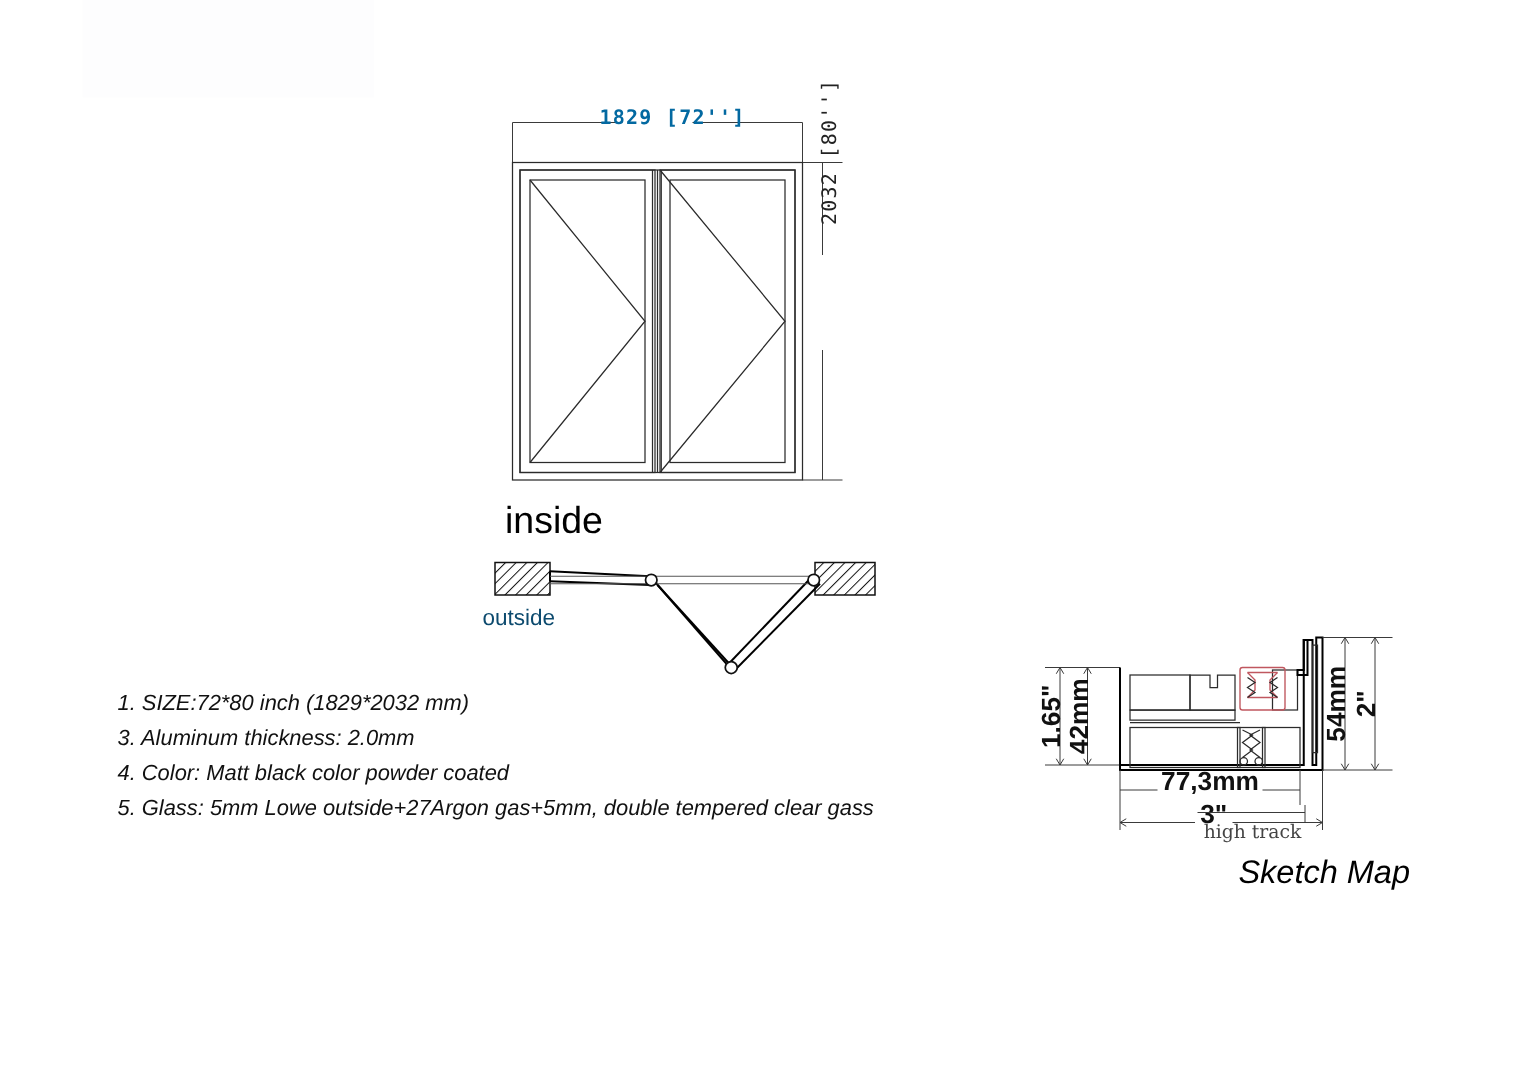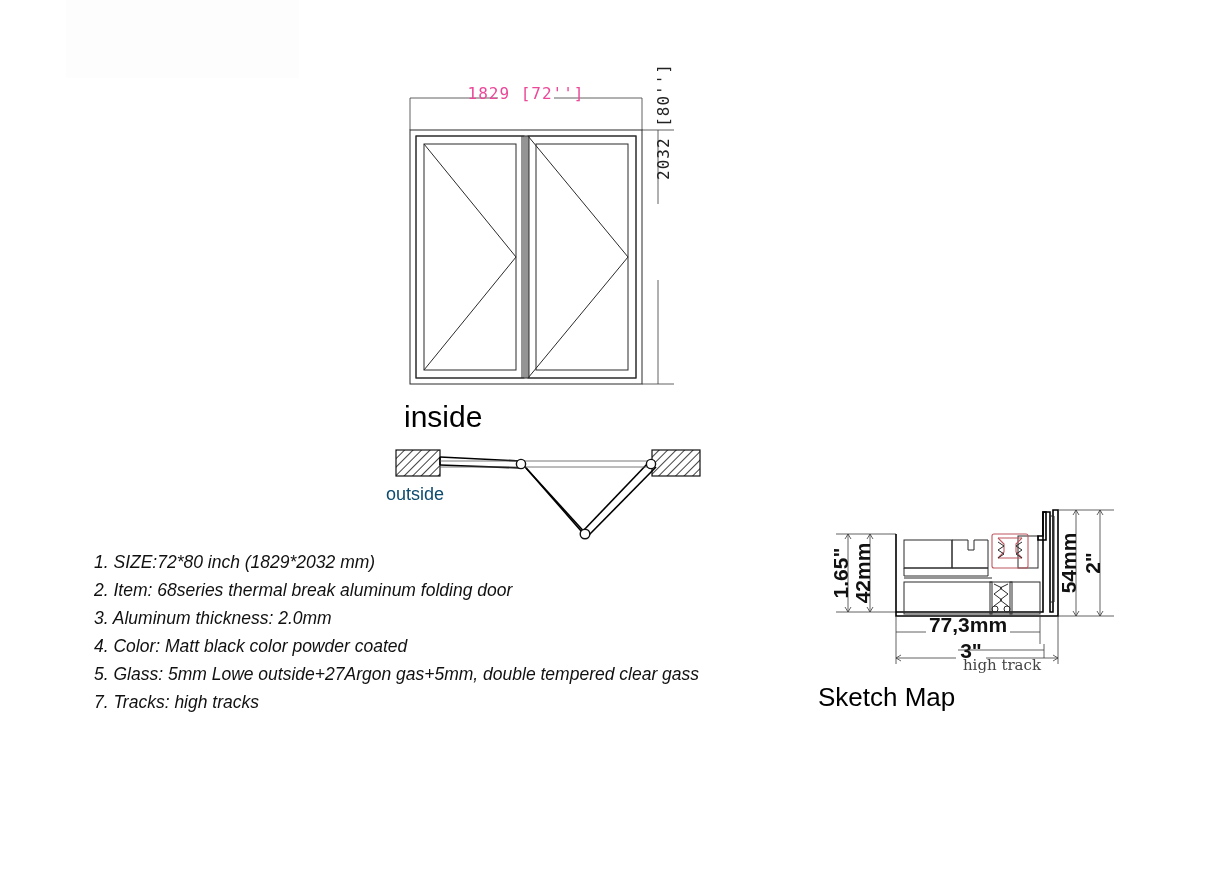--- a/index.html
+++ b/index.html
@@ -33,28 +33,29 @@
   
   .elevation-wrap {
     position: absolute;
     left: 396px;
     top: 84px;
     width: 310px;
     height: 320px;
   }
   .dim-top-label {
     position: absolute;
-    left: 0;
+    left: 12px;
     top: 0;
     width: 260px;
     text-align: center;
     font-family: "DejaVu Sans Mono", monospace;
     font-size: 16px;
     letter-spacing: 1px;
-    color: #ec4899;
+    color: #0369a1;
+    font-weight: bold;
   }
   .dim-right-label {
     position: absolute;
     left: 258px;
     top: 96px;
     font-family: "DejaVu Sans Mono", monospace;
     font-size: 16px;
     letter-spacing: 1px;
     color: #222;
     transform: rotate(-90deg);
@@ -106,23 +107,24 @@
     left: 818px;
     top: 492px;
     width: 310px;
     height: 200px;
   }
   .sketch-title {
     position: absolute;
     left: 818px;
     top: 682px;
     width: 310px;
-    text-align: left;
+    text-align: right;
     font-size: 26px;
     color: #000;
+    font-style: italic;
   }
   svg { display: block; overflow: visible; }
   .ln { stroke: #2b2b2b; fill: none; stroke-width: 1; }
   .ln-thin { stroke: #555; fill: none; stroke-width: 0.8; }
   .ln-dim { stroke: #3a3a3a; fill: none; stroke-width: 0.8; }
   .ln-heavy { stroke: #000; fill: none; stroke-width: 1.6; }
   .ln-red { stroke: #c0575f; fill: none; stroke-width: 1.1; }
   .hatch-fill { fill: url(#hatchPat); stroke: #111; stroke-width: 1.2; }
   .hinge { fill: #ffffff; stroke: #111; stroke-width: 1.4; }
   .sk-txt {
@@ -231,25 +233,23 @@
       </g>
 
       <circle class="hinge" cx="141" cy="24" r="4.6"></circle>
       <circle class="hinge" cx="205" cy="94" r="4.8"></circle>
       <circle class="hinge" cx="271" cy="24" r="4.6"></circle>
     </svg>
   </div>
 
   <ul class="spec-list">
     <li>1. SIZE:72*80 inch (1829*2032 mm)</li>
-    <li>2. Item: 68series thermal break aluminum folding door</li>
     <li>3. Aluminum thickness: 2.0mm</li>
     <li>4. Color: Matt black color powder coated</li>
     <li>5. Glass: 5mm Lowe outside+27Argon gas+5mm, double tempered clear gass</li>
-    <li>7. Tracks: high tracks</li>
   </ul>
 
   <div class="sketch-wrap">
     <svg width="310" height="200" viewBox="0 0 310 200">
 
       <g>
         <line class="ln-dim" x1="18" y1="42" x2="78" y2="42"></line>
         <line class="ln-dim" x1="18" y1="120" x2="78" y2="120"></line>
         <line class="ln-dim" x1="30" y1="42" x2="30" y2="120"></line>
         <line class="ln-dim" x1="52" y1="42" x2="52" y2="120"></line>

